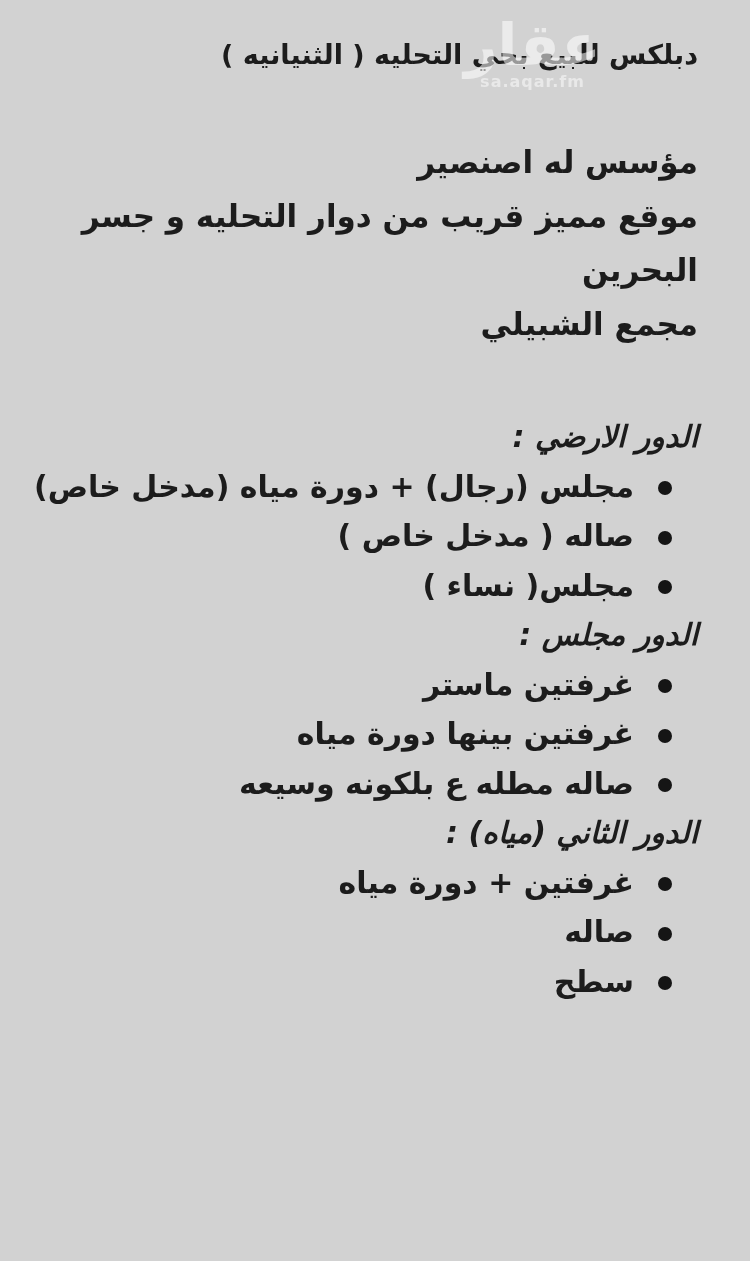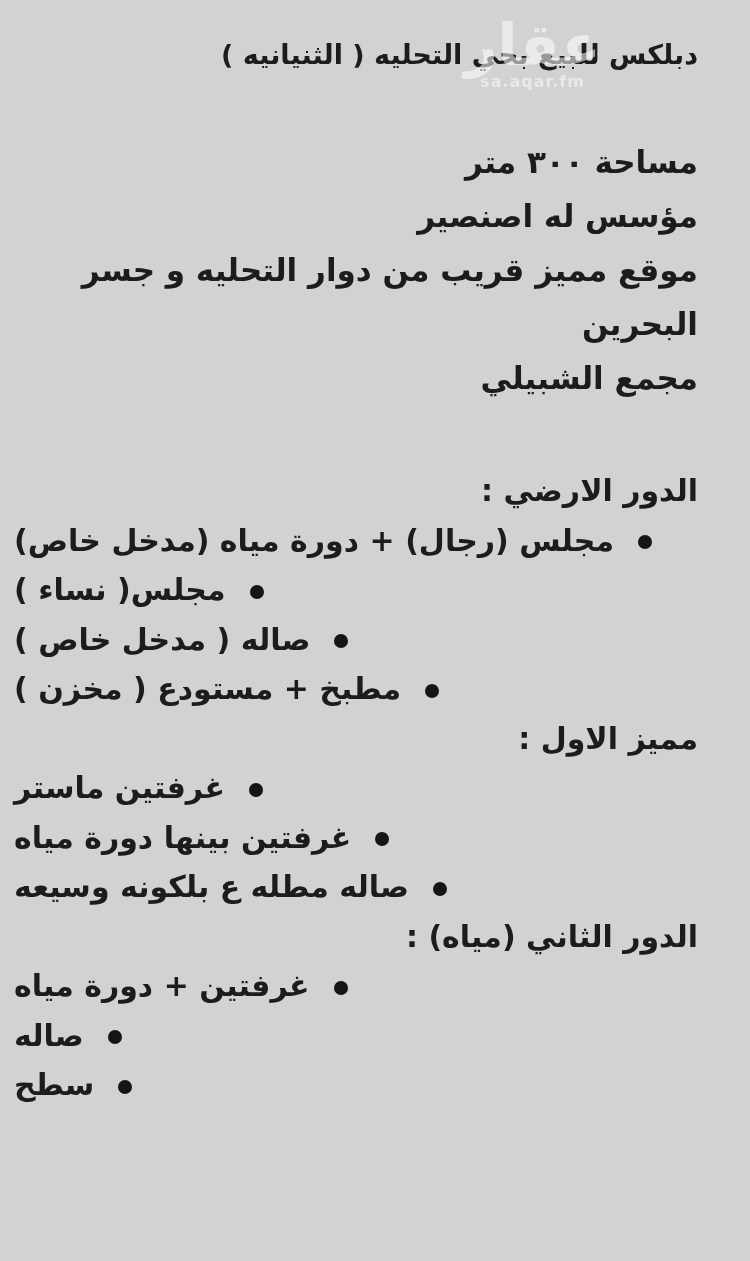--- a/index.html
+++ b/index.html
@@ -37,27 +37,27 @@
     font-size: 31px;
     line-height: 54px;
   }
   .floors {
     margin-top: 61px;
     font-size: 30px;
     line-height: 49.5px;
   }
   .floor-heading {
     height: 49.5px;
+    font-style: italic;
   }
   .bullet-line {
     display: flex;
     align-items: center;
     height: 49.5px;
     padding-right: 26px;
-    justify-content: flex-end;
   }
   .dot {
     flex: none;
     width: 14px;
     height: 14px;
     border-radius: 50%;
     background: #151515;
     margin-left: 24px;
     margin-top: 4px;
   }
@@ -97,48 +97,43 @@
   <div class="watermark">
     <div class="wm-logo">عقار</div>
     <div class="wm-url">sa.aqar.fm</div>
   </div>
 
   <div class="content">
 
     <div class="title">دبلكس للبيع بحي التحليه ( الثنيانيه )</div>
 
     <div class="summary">
-      <div class="line">مساحة ٣٠٠ متر</div>
       <div class="line">مؤسس له اصنصير</div>
       <div class="line">موقع مميز قريب من دوار التحليه و جسر البحرين</div>
       <div class="line">مجمع الشبيلي</div>
     </div>
 
 
     <div class="floors">
 
       <div class="floor-heading">الدور الارضي :</div>
       <div class="bullet-line">
         <span class="dot"></span>
         <span>مجلس (رجال) + دورة مياه (مدخل خاص)</span>
       </div>
       <div class="bullet-line">
         <span class="dot"></span>
-        <span>مجلس( نساء )</span>
-      </div>
-      <div class="bullet-line">
-        <span class="dot"></span>
         <span>صاله ( مدخل خاص )</span>
       </div>
       <div class="bullet-line">
         <span class="dot"></span>
-        <span>مطبخ + مستودع ( مخزن )</span>
+        <span>مجلس( نساء )</span>
       </div>
 
-      <div class="floor-heading">مميز الاول :</div>
+      <div class="floor-heading">الدور مجلس :</div>
       <div class="bullet-line">
         <span class="dot"></span>
         <span>غرفتين ماستر</span>
       </div>
       <div class="bullet-line">
         <span class="dot"></span>
         <span>غرفتين بينها دورة مياه</span>
       </div>
       <div class="bullet-line">
         <span class="dot"></span>

